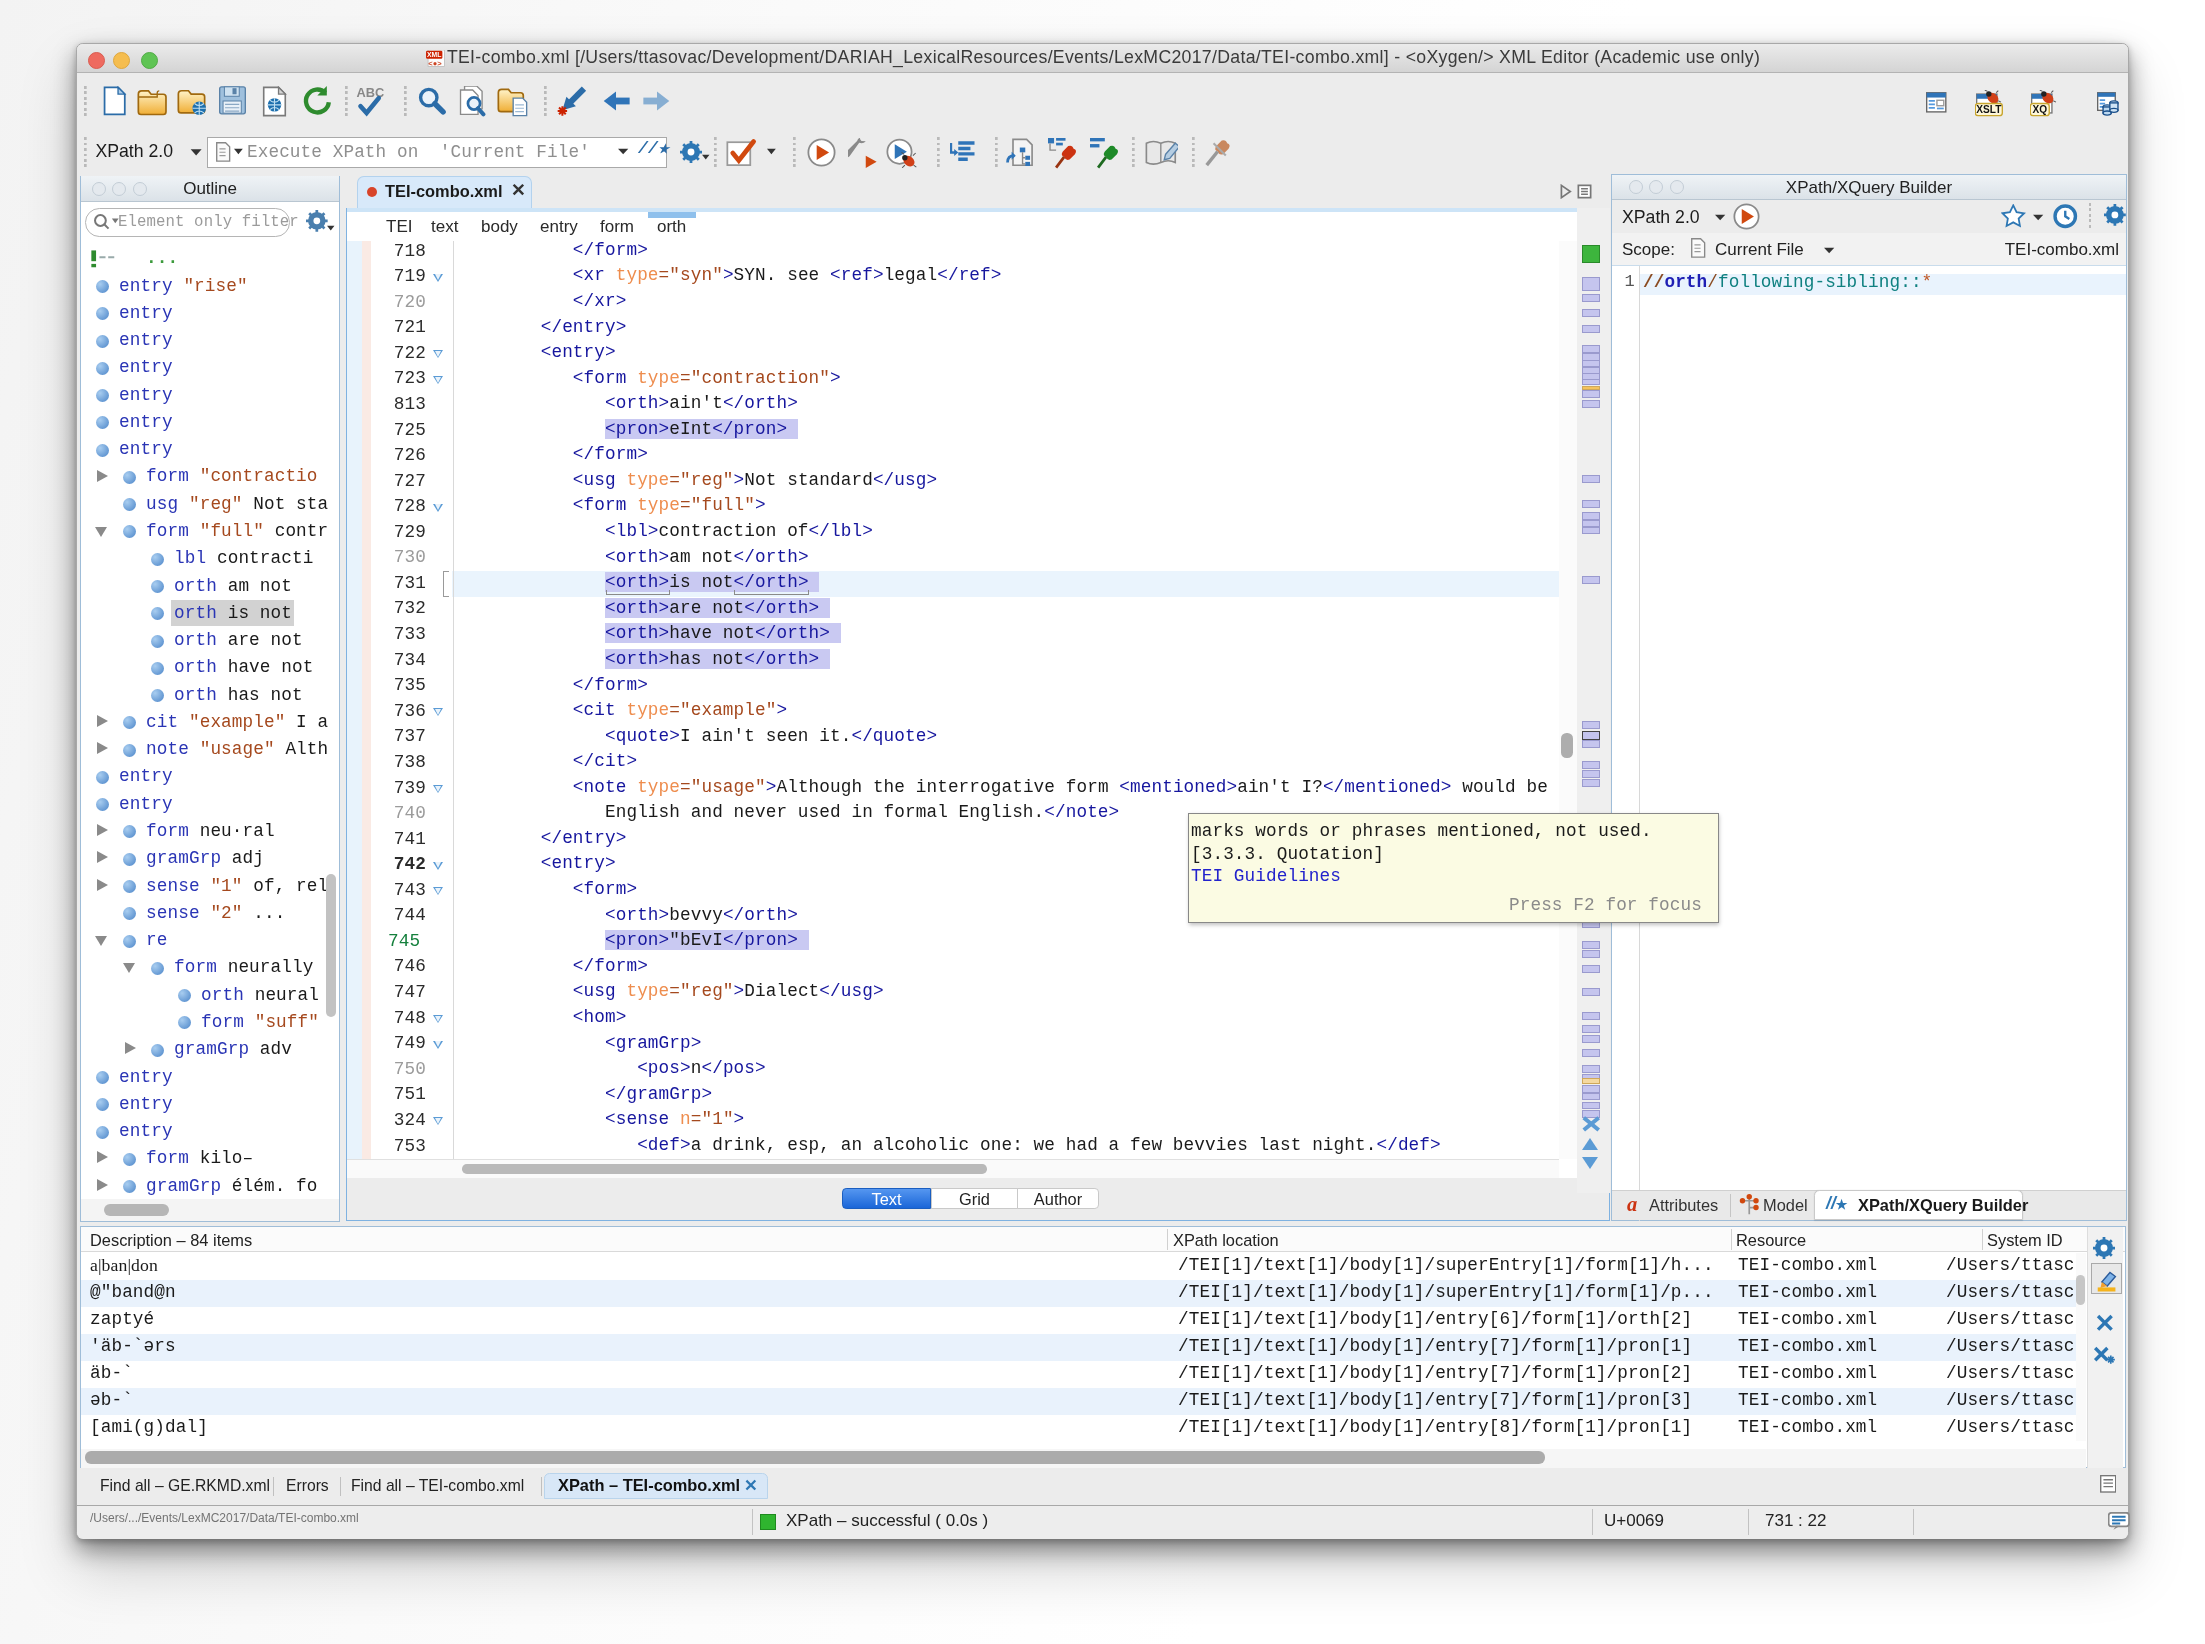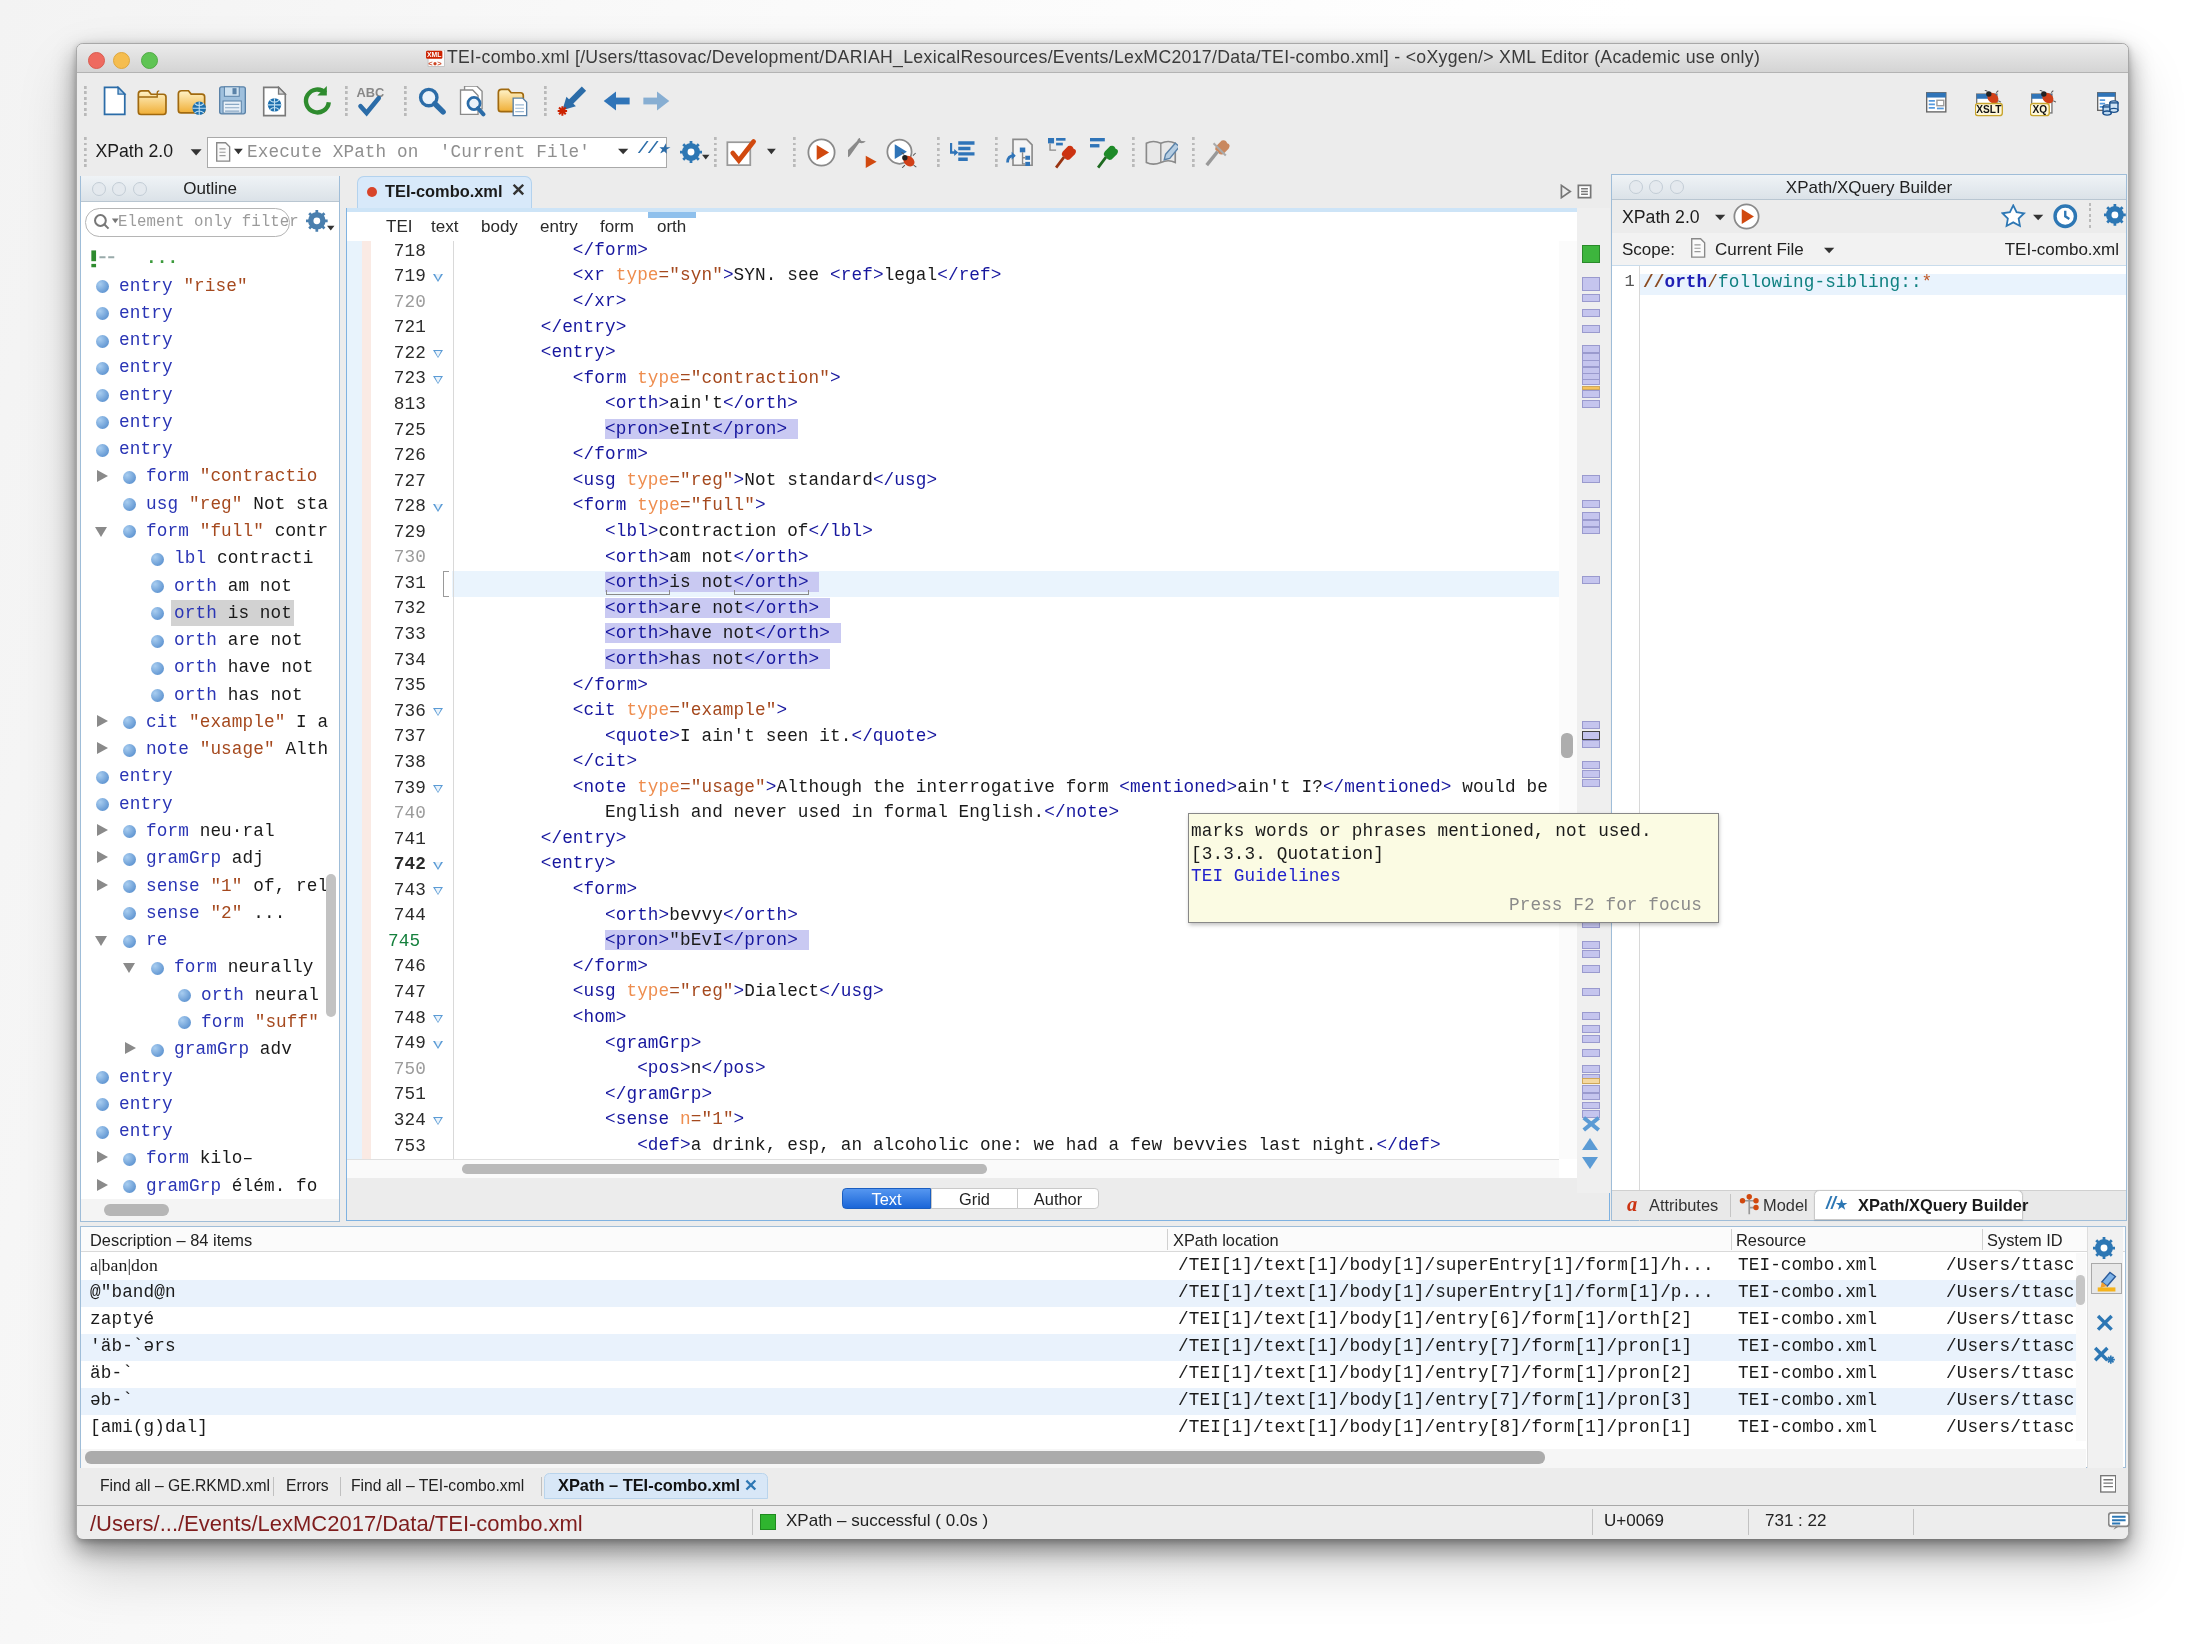--- a/index.html
+++ b/index.html
@@ -813,21 +813,21 @@
 <div class="a" style="left:464px;top:1433px;width:0.7px;height:19px;background:#c0c0c0;"></div>
 <div class="a" style="left:481px;top:1432px;font-size:16.4px;font-weight:bold;color:#111;">XPath – TEI-combo.xml</div>
 <div class="a" style="left:667px;top:1432px;font-size:16.4px;font-weight:bold;color:#2d77b4;">✕</div>
 <div class="a" style="left:2023px;top:1431px;width:16.4px;height:17.7px;">
       <svg width="16.4" height="17.7" viewBox="0 0 24 26">
         <rect x="1" y="1" width="22" height="24" fill="#fff" stroke="#777" stroke-width="2"></rect>
         <path d="M5 7 h14 M5 12 h14 M5 17 h14" stroke="#777" stroke-width="2"></path>
       </svg>
     </div>
 <div class="a" style="left:0;top:1461px;width:2051px;height:34px;background:#ededed;border-top:0.7px solid #a8a8a8;border-radius:0 0 6.1px 6.1px;"></div>
-<div class="a" style="left:13px;top:1467px;font-size:22px;color:#7f1d1d;">/Users/.../Events/LexMC2017/Data/TEI-combo.xml</div>
+<div class="a" style="left:13px;top:1467px;font-size:12px;color:#737373;">/Users/.../Events/LexMC2017/Data/TEI-combo.xml</div>
 <div class="a" style="left:675px;top:1465px;width:0.7px;height:26px;background:#c2c2c2;"></div>
 <div class="a" style="left:1515px;top:1465px;width:0.7px;height:26px;background:#c2c2c2;"></div>
 <div class="a" style="left:1671px;top:1465px;width:0.7px;height:26px;background:#c2c2c2;"></div>
 <div class="a" style="left:1836px;top:1465px;width:0.7px;height:26px;background:#c2c2c2;"></div>
 <div class="a" style="left:683px;top:1470px;width:16.4px;height:16.4px;background:#2fb52f;border:0.7px solid #1f8a1f;"></div>
 <div class="a" style="left:709px;top:1467px;font-size:17px;color:#222;">XPath – successful ( 0.0s )</div>
 <div class="a" style="left:1527px;top:1467px;font-size:17px;color:#222;">U+0069</div>
 <div class="a" style="left:1688px;top:1467px;font-size:17px;color:#222;">731 : 22</div>
 <div class="a" style="left:2031px;top:1468px;width:23px;height:20.5px;">
       <svg width="23" height="20.5" viewBox="0 0 34 30">

